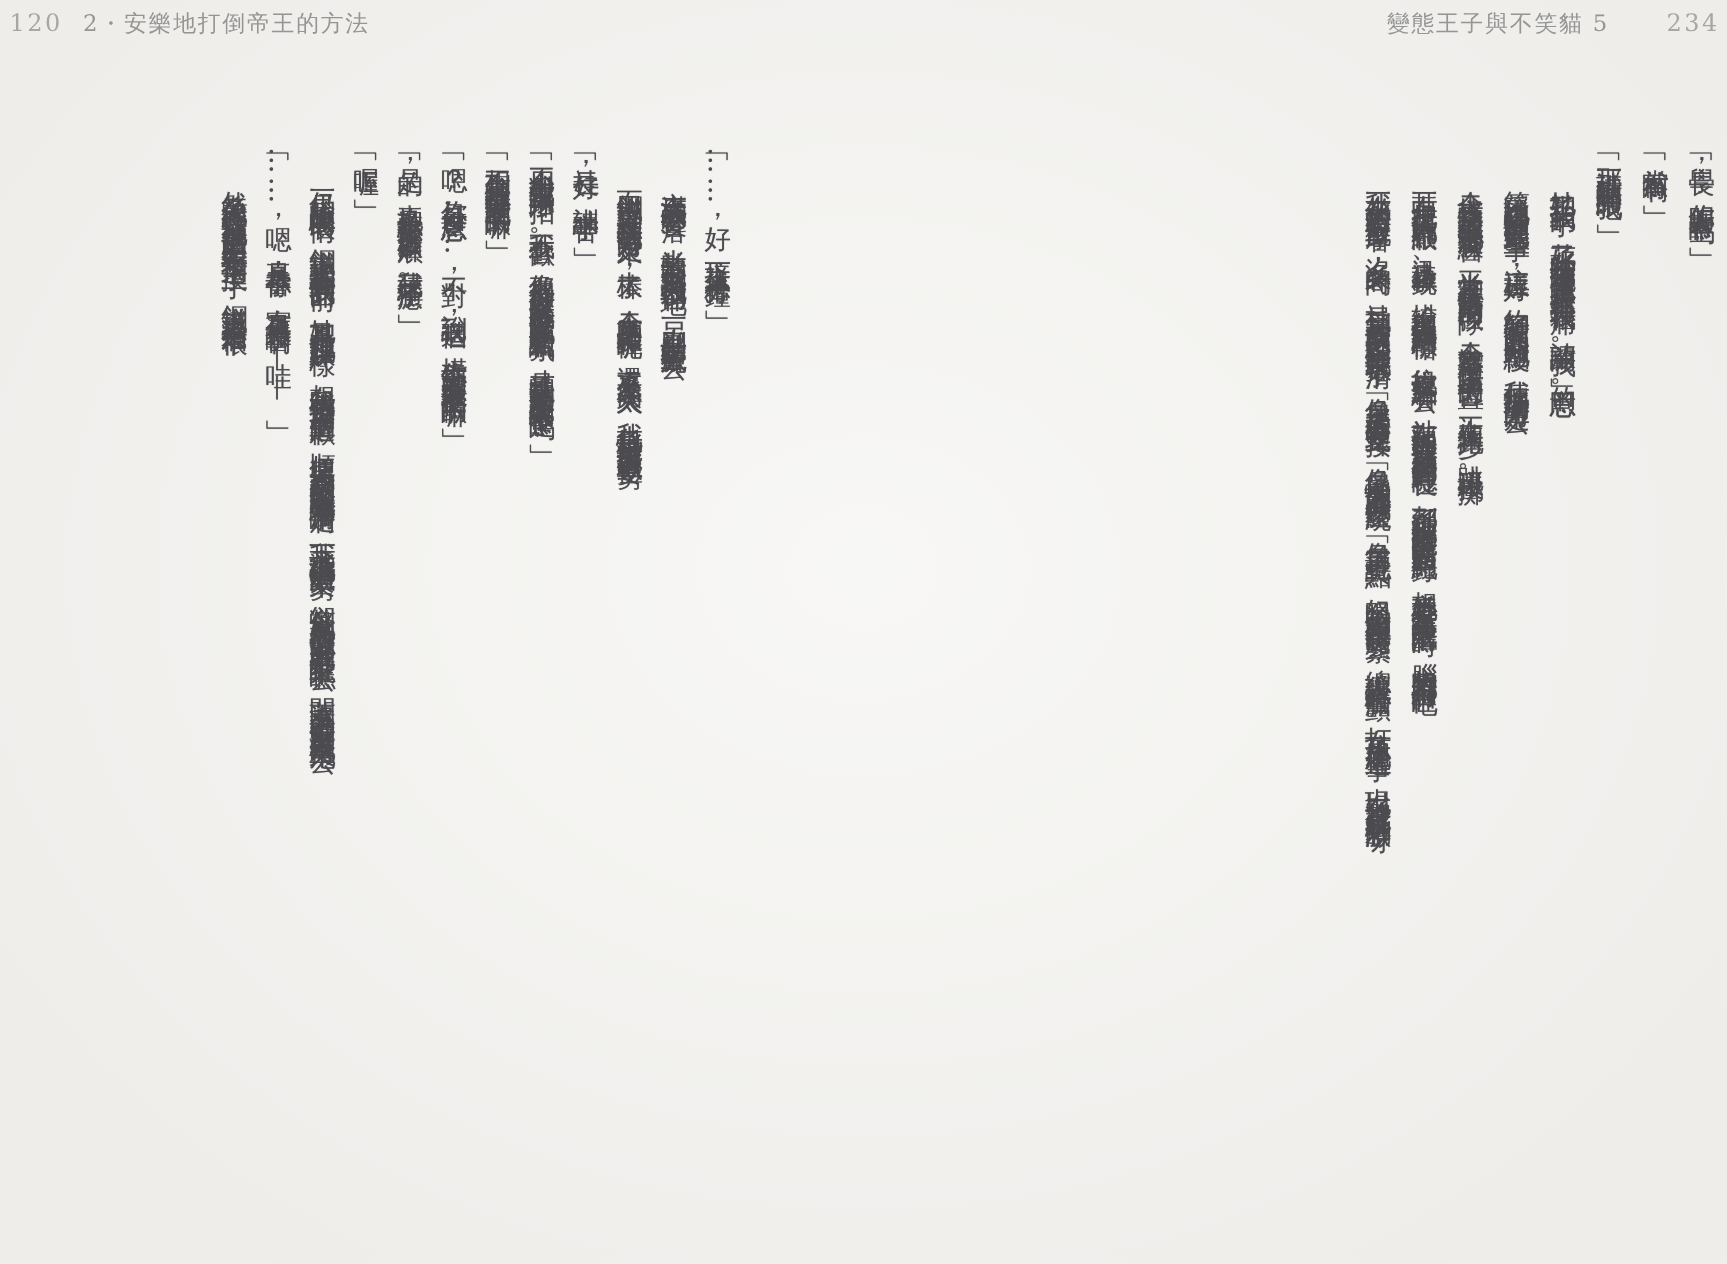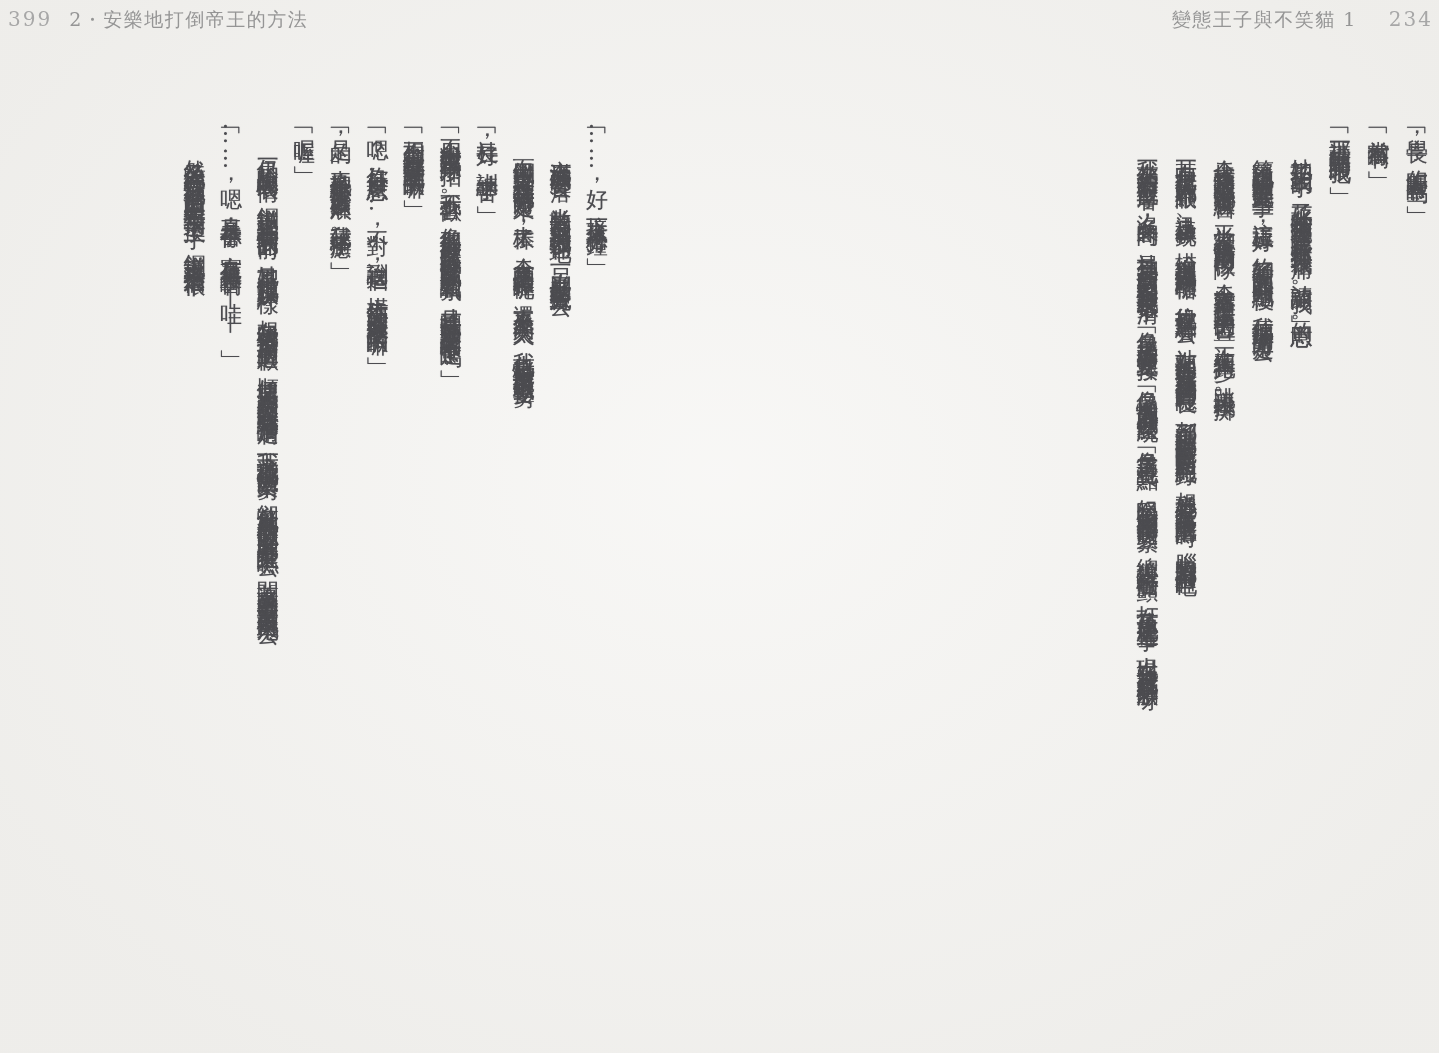--- a/index.html
+++ b/index.html
@@ -30,21 +30,21 @@
     letter-spacing: 1.5px;
   }
   .hdr .pagenum {
     color: var(--pagenum-gray);
     font-size: 20px;
     letter-spacing: 2px;
   }
   .hdr-left { left: 8px; }
   .hdr-left .pagenum { margin-right: 17px; }
   .hdr-right { right: 6px; }
-  .hdr-right .pagenum { margin-left: 32px; }
+  .hdr-right .pagenum { margin-left: 48px; }
 
   
   .page-text {
     position: absolute;
     top: 98px;
     height: 955px;
     writing-mode: vertical-rl;
     -webkit-writing-mode: vertical-rl;
     text-orientation: mixed;
     font-size: 22px;
@@ -67,25 +67,25 @@
     right: 824px;          
     line-height: 36.6px;
   }
 </style>
 </head>
 <body>
 
 <div>
 
   <header class="hdr hdr-left">
-    <span class="pagenum">399</span><span class="chapter">2・安樂地打倒帝王的方法</span>
+    <span class="pagenum">120</span><span class="chapter">2・安樂地打倒帝王的方法</span>
   </header>
 
   <header class="hdr hdr-right">
-    <span class="booktitle">變態王子與不笑貓 1</span><span class="pagenum">234</span>
+    <span class="booktitle">變態王子與不笑貓 5</span><span class="pagenum">234</span>
   </header>
 
   <section class="page-text right-page">
       <p class="dialogue">「學長，你明天有空嗎？」</p>
       <p class="dialogue">「當然有啊！」</p>
       <p class="dialogue">「那請借一點時間給我吧。」</p>
       <p class="narration">她拍了拍我的手。花了好半晌我才發現筒隱是在表達「你抓得我很痛，請放開我。」的意思。</p>
       <p class="narration">筒隱說她還得回社團去處理一些事。這樣正好，約好了明天見面的時間地點後，我便往操場的方向走去。</p>
       <p class="narration">今天棒球隊和足球隊似乎都沒有練習。平常總是在角落活動的田徑隊，今天難得霸占了操場正中央的位置，正在練習跑步、跳遠跟投擲。</p>
       <p class="narration">其中有一把比任何人都顯眼、迅速且敏銳、描繪出美麗拋物線的標槍。往投擲起點看去，站在那裡的理所當然就是我們的筒隱社長。都到了這種時期還能不斷更新自己的紀錄，想必她不管是在睡夢中或清醒時，腦中想的都只有田徑吧。</p>

